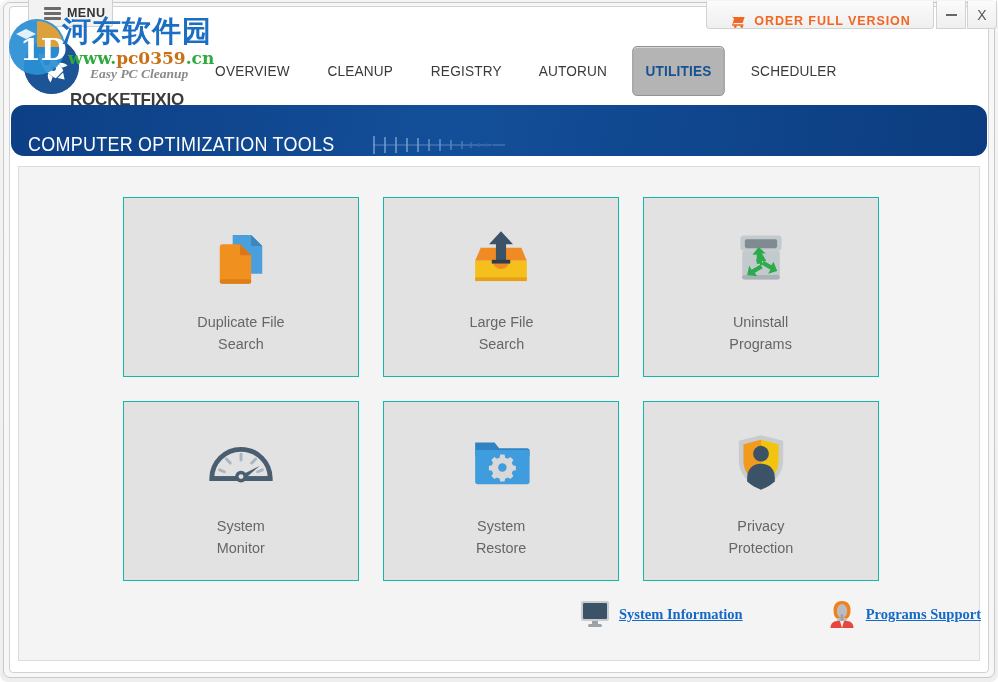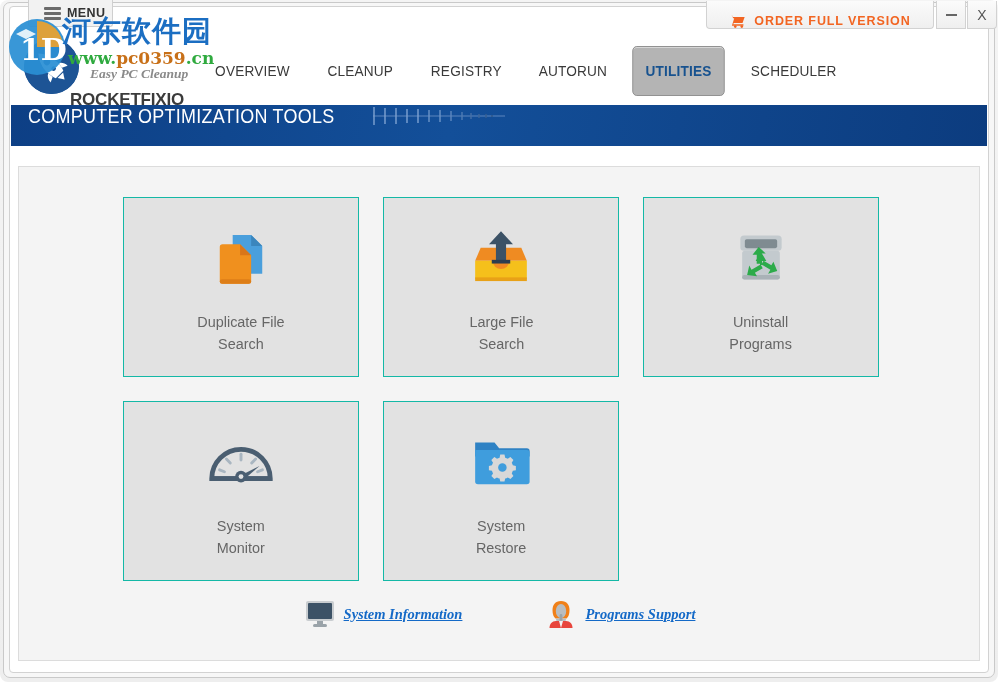--- a/index.html
+++ b/index.html
@@ -154,25 +154,26 @@
     border-radius: 5px;
     color: #17528f;
     font-weight: bold;
     box-shadow: inset 0 1px 0 rgba(255,255,255,.45);
   }
 
   
   .bluebar {
     position: absolute;
     left: 11px; top: 105px;
-    width: 976px; height: 41px;
+    width: 976px; height: 51px;
     background: linear-gradient(180deg,#0f4a96 0%,#0b3a76 55%,#0a3straight 100%);
     background: linear-gradient(100deg,#0d3f85 0%,#134f99 45%,#0c3c7f 100%);
-    display: flex; align-items: flex-start;
+    display: flex; align-items: flex-end;
     z-index: 10;
+    border-radius: 13px;
   }
   .bluebar-title {
     margin-left: 17px;
     font-size: 19.5px;
     color: #ffffff;
     letter-spacing: .3px;
     font-family: "Liberation Sans Narrow","Liberation Sans", sans-serif;
     transform: scaleX(.92);
     transform-origin: left center;
     white-space: nowrap;
@@ -217,23 +218,22 @@
     line-height: 22px;
     font-family: "Liberation Sans Narrow","Liberation Sans", sans-serif;
     transform: scaleX(.93);
   }
 
   
   .bottom-links {
     position: absolute;
     left: 0; top: 432px;
     width: 962px;
-    display: flex; justify-content: center;
+    display: flex; justify-content: flex-end;
     gap: 84px;
-    font-style: italic;
   }
   .blink {
     display: flex; align-items: center; gap: 9px;
     cursor: pointer;
   }
   .blink-text {
     font-size: 14.5px;
     color: #1469c7;
     text-decoration: underline;
     font-weight: bold;
@@ -450,20 +450,35 @@
               <circle cx="0" cy="0" r="4.6" fill="#3f9ddd"></circle>
             </g>
           </svg>
         </div>
         <div class="tile-label">
           <span>System</span><br>
           <span>Restore</span>
         </div>
       </div>
 
+      <div class="tile">
+        <div class="tile-icon">
+          <svg viewBox="0 0 78 78" width="72" height="72">
+            <path d="M39 10l24 6v22c0 14-10 24-24 30-14-6-24-16-24-30V16z" fill="#c8ccce"></path>
+            <path d="M39 15l19 4.8v18.6c0 11.4-8 19.8-19 24.8z" fill="#f2c40d"></path>
+            <path d="M39 15l-19 4.8v18.6c0 11.4 8 19.8 19 24.8z" fill="#f29a1e"></path>
+            <circle cx="39" cy="30" r="8.5" fill="#3c5266"></circle>
+            <path d="M39 41c9.5 0 15 6.5 15 15v4c-4.2 3.8-9.4 6.7-15 9-5.6-2.3-10.8-5.2-15-9v-4c0-8.5 5.5-15 15-15z" fill="#3c5266"></path>
+          </svg>
+        </div>
+        <div class="tile-label">
+          <span>Privacy</span><br>
+          <span>Protection</span>
+        </div>
+      </div>
     </div>
 
     <div class="bottom-links">
 
       <div class="blink">
         <svg width="30" height="28" viewBox="0 0 30 28">
           <rect x="1" y="1" width="28" height="20" rx="2" fill="#c9cdd0"></rect>
           <rect x="3" y="3" width="24" height="16" rx="1" fill="#3c5266"></rect>
           <rect x="12" y="21" width="6" height="4" fill="#9aa3a9"></rect>
           <rect x="8" y="24" width="14" height="3" rx="1.5" fill="#9aa3a9"></rect>

